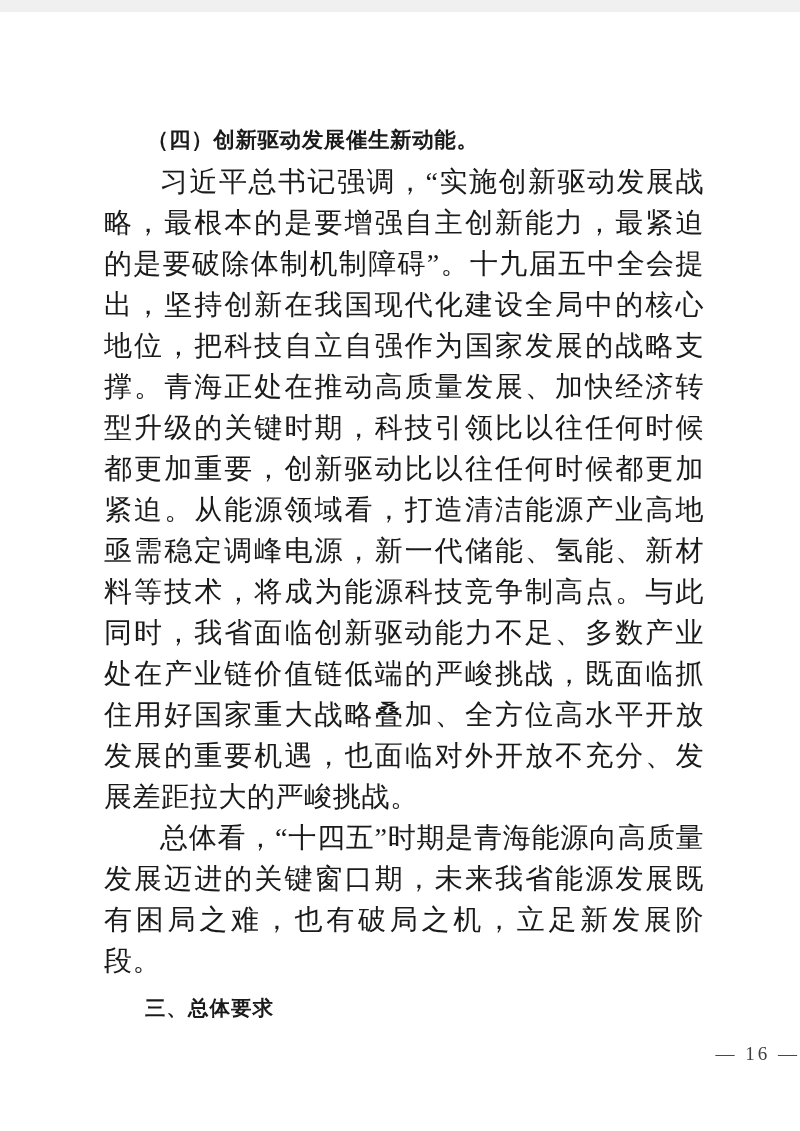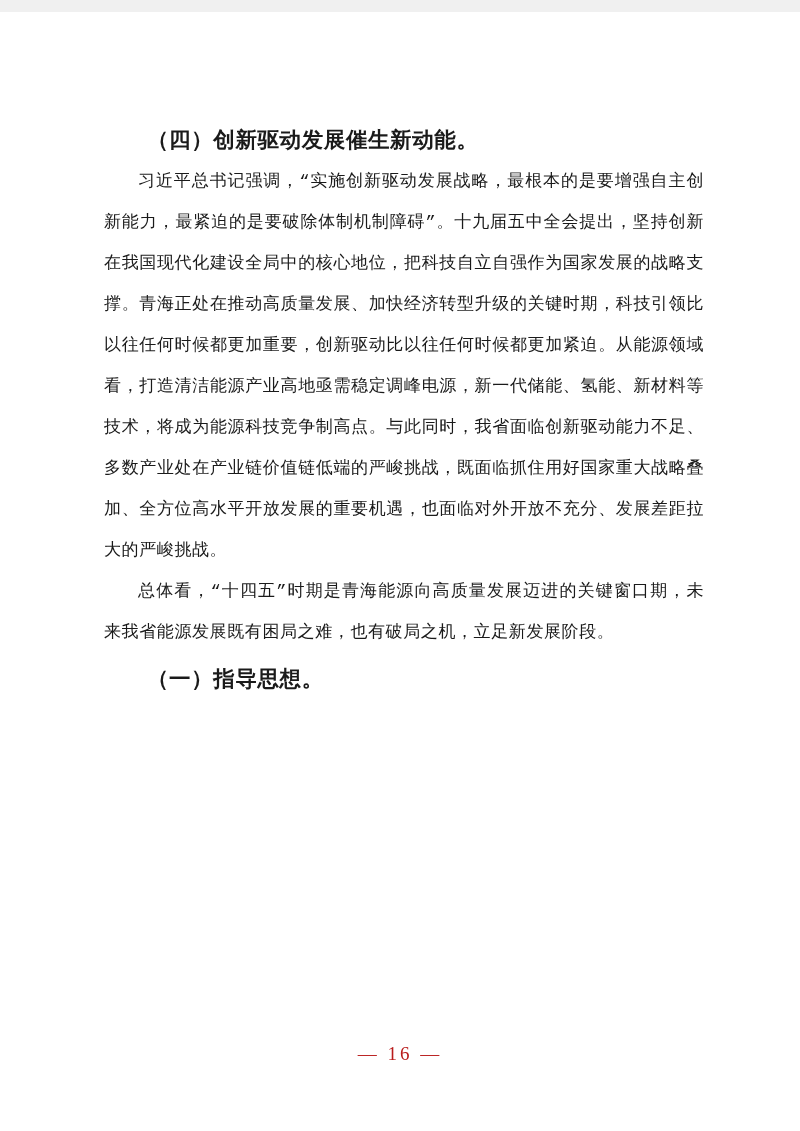--- a/index.html
+++ b/index.html
@@ -16,22 +16,22 @@
     box-sizing: border-box;
     overflow: hidden;
   }
   .content {
     position: absolute;
     left: 104px;
     top: 108px;
     width: 600px;
   }
   .doc-para {
-    font-family: Liberation Mono, monospace;
-    font-size: 17px;
+    font-family: Liberation Serif, serif;
+    font-size: 28px;
     line-height: 41px;
     color: #1a1a1a;
     text-align: justify;
     text-justify: inter-ideograph;
     margin: 0 0 0 0;
     letter-spacing: 0.6px;
     text-indent: 2em;
   }
   .doc-para.heading {
     font-weight: bold;
@@ -43,41 +43,41 @@
     font-family: "Liberation Serif", "DejaVu Serif", serif;
     font-weight: bold;
     font-size: 21.5px;
   }
   .spacer-sm { height: 6px; }
   .footer {
     position: absolute;
     left: 0;
     right: 0;
     bottom: 78px;
-    text-align: center;
+    text-align: right;
     font-family: "Liberation Serif", "DejaVu Serif", serif;
     font-size: 19px;
-    color: #b91c1c;
+    color: #404040;
     letter-spacing: 3px;
   }
 </style>
 </head>
 <body>
 
 <div class="page">
   <div class="content">
 
     <p class="doc-para subheading">（四）创新驱动发展催生新动能。</p>
 
     <p class="doc-para">习近平总书记强调，“实施创新驱动发展战略，最根本的是要增强自主创新能力，最紧迫的是要破除体制机制障碍”。十九届五中全会提出，坚持创新在我国现代化建设全局中的核心地位，把科技自立自强作为国家发展的战略支撑。青海正处在推动高质量发展、加快经济转型升级的关键时期，科技引领比以往任何时候都更加重要，创新驱动比以往任何时候都更加紧迫。从能源领域看，打造清洁能源产业高地亟需稳定调峰电源，新一代储能、氢能、新材料等技术，将成为能源科技竞争制高点。与此同时，我省面临创新驱动能力不足、多数产业处在产业链价值链低端的严峻挑战，既面临抓住用好国家重大战略叠加、全方位高水平开放发展的重要机遇，也面临对外开放不充分、发展差距拉大的严峻挑战。</p>
 
     <p class="doc-para">总体看，“十四五”时期是青海能源向高质量发展迈进的关键窗口期，未来我省能源发展既有困局之难，也有破局之机，立足新发展阶段。</p>
 
     <div class="spacer-sm"></div>
 
+    <p class="doc-para heading">三、总体要求</p>
 
-    <p class="doc-para subheading">（一）指导思想。</p>
 
 
   </div>
 
   <div class="footer">— 16 —</div>
 </div>
 
 </body></html>

